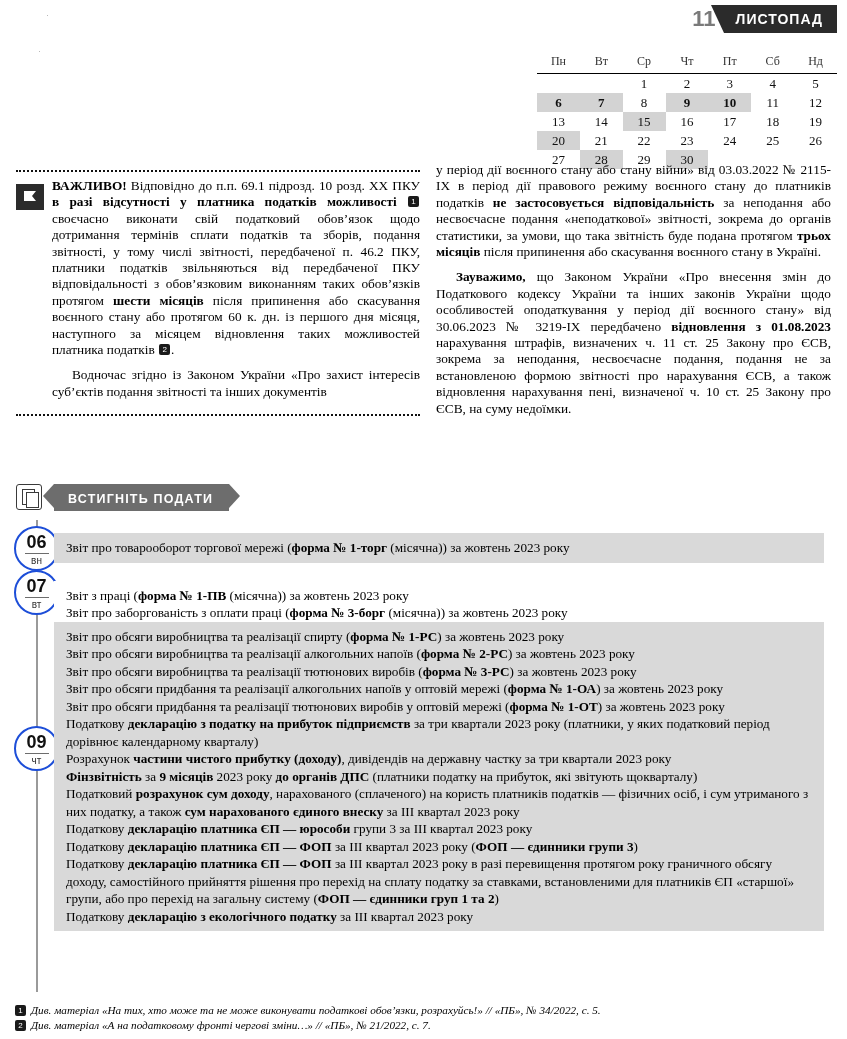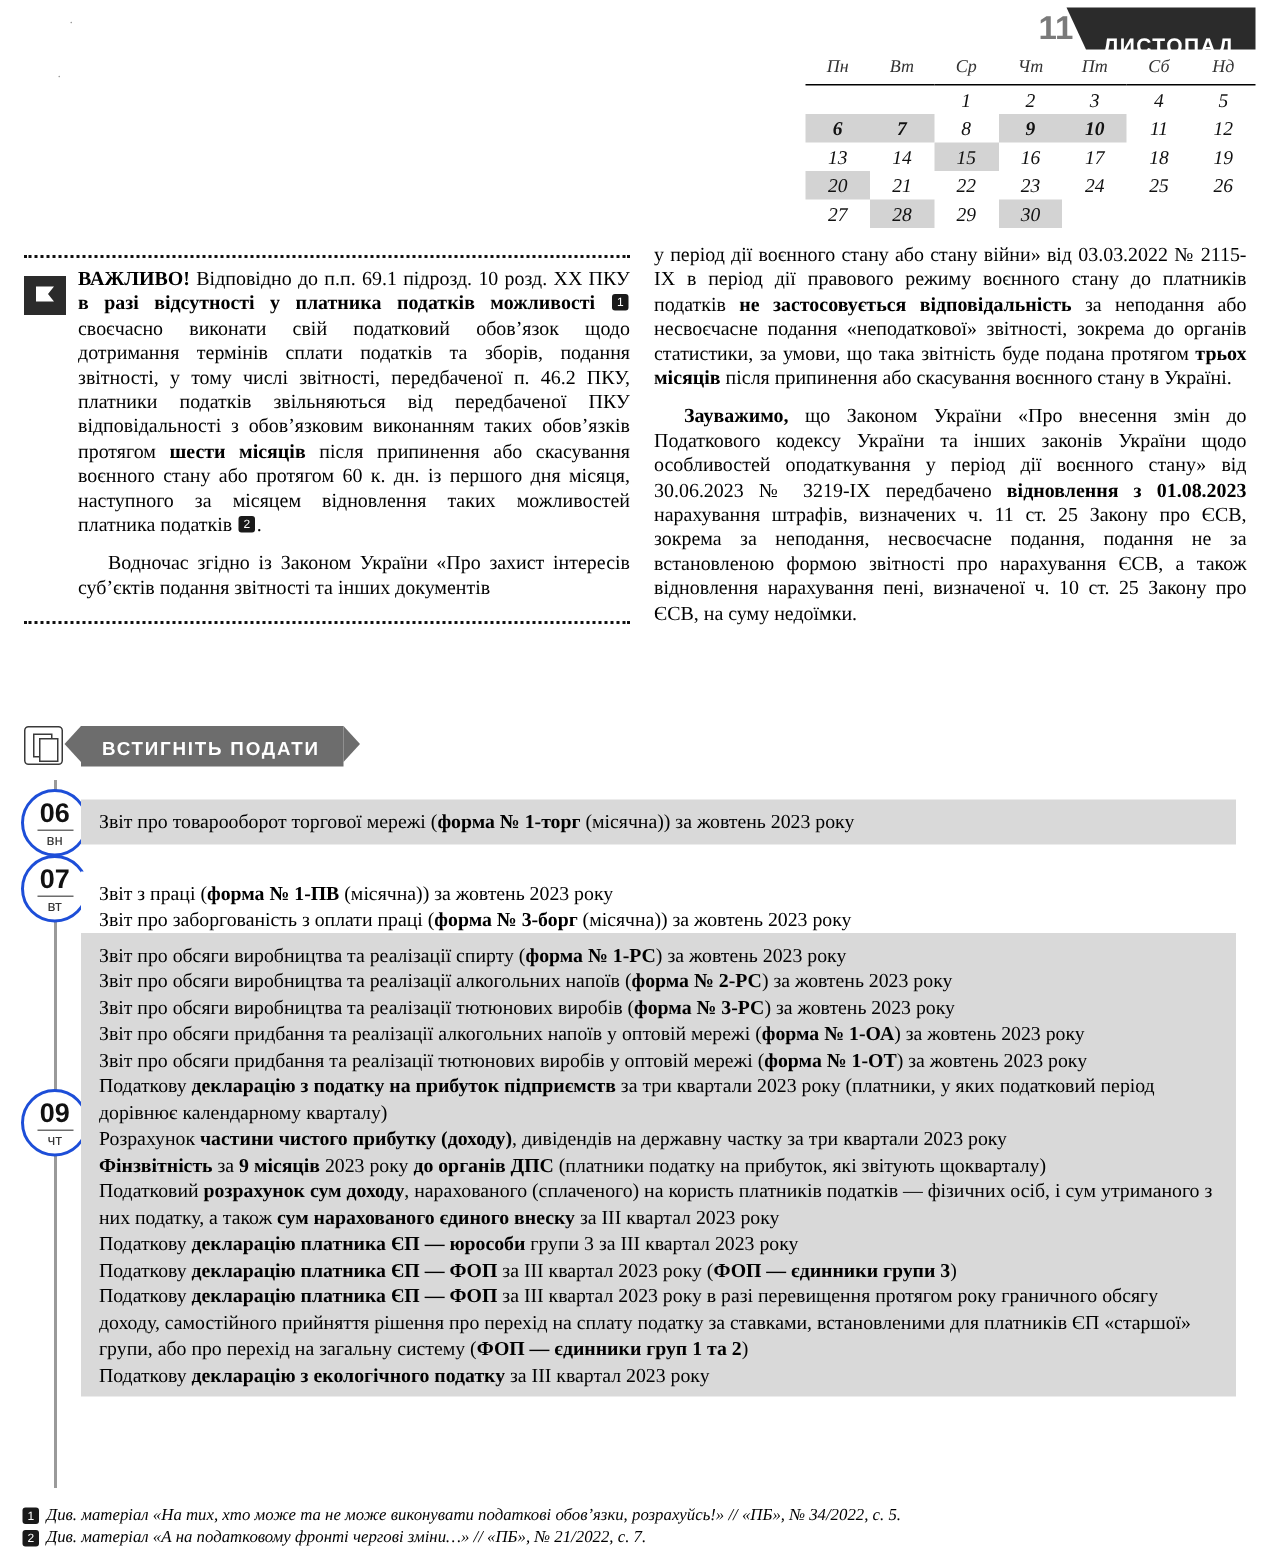--- a/index.html
+++ b/index.html
@@ -37,40 +37,39 @@
     line-height: 28px;
     padding-right: 8px;
   }
   .cal-month-name {
     background: #2b2b2b;
     color: #ffffff;
     font-family: "Liberation Sans", sans-serif;
     font-weight: bold;
     font-size: 14px;
     letter-spacing: 1px;
-    padding: 11px 14px 0 12px;
+    padding: 0 14px 0 12px;
     line-height: 28px;
     position: relative;
   }
   .cal-month-name:before {
     content: "";
     position: absolute;
     left: -13px;
     top: 0;
     width: 0;
     height: 0;
     border-top: 28px solid #2b2b2b;
     border-left: 13px solid transparent;
   }
   .cal-grid {
-    margin-top: 2px;
+    margin-top: 19px;
     width: 300px;
     border-collapse: collapse;
     table-layout: fixed;
-    font-style: italic;
   }
   .cal-grid th {
     font-family: "Liberation Serif", serif;
     font-size: 12px;
     font-weight: normal;
     color: #333;
     padding: 2px 0 4px 0;
     text-align: center;
   }
   .cal-grid td {

